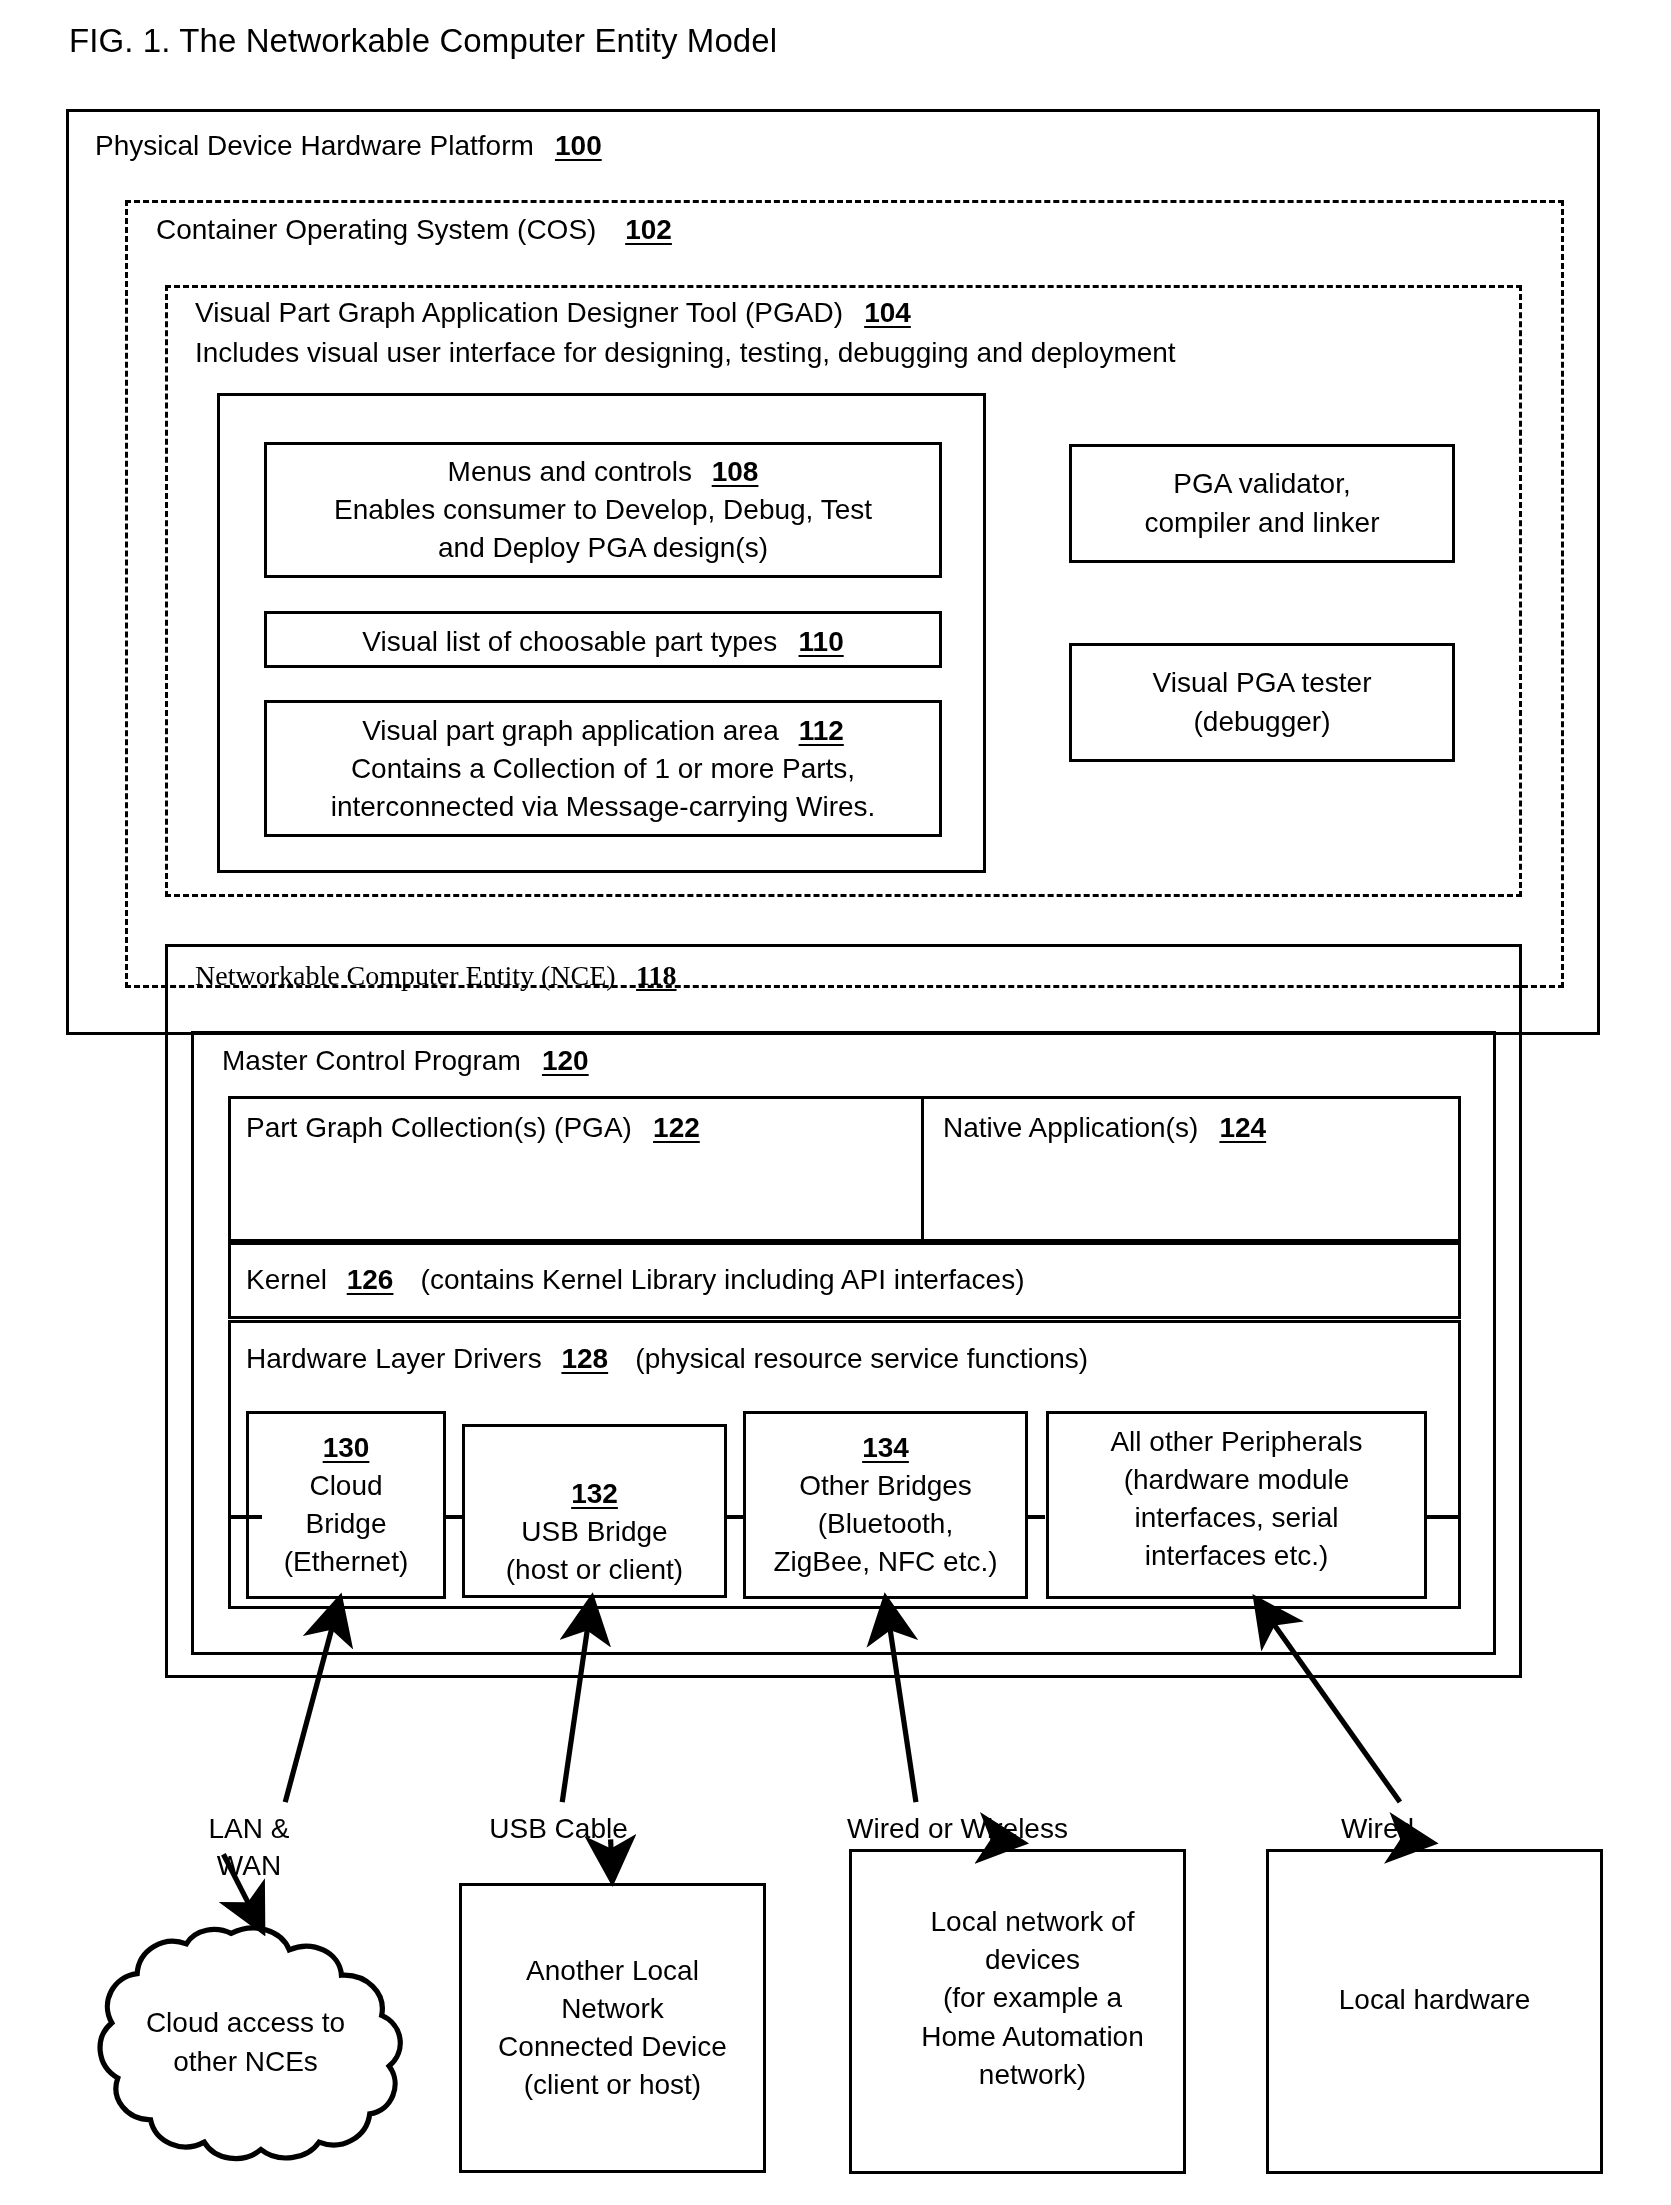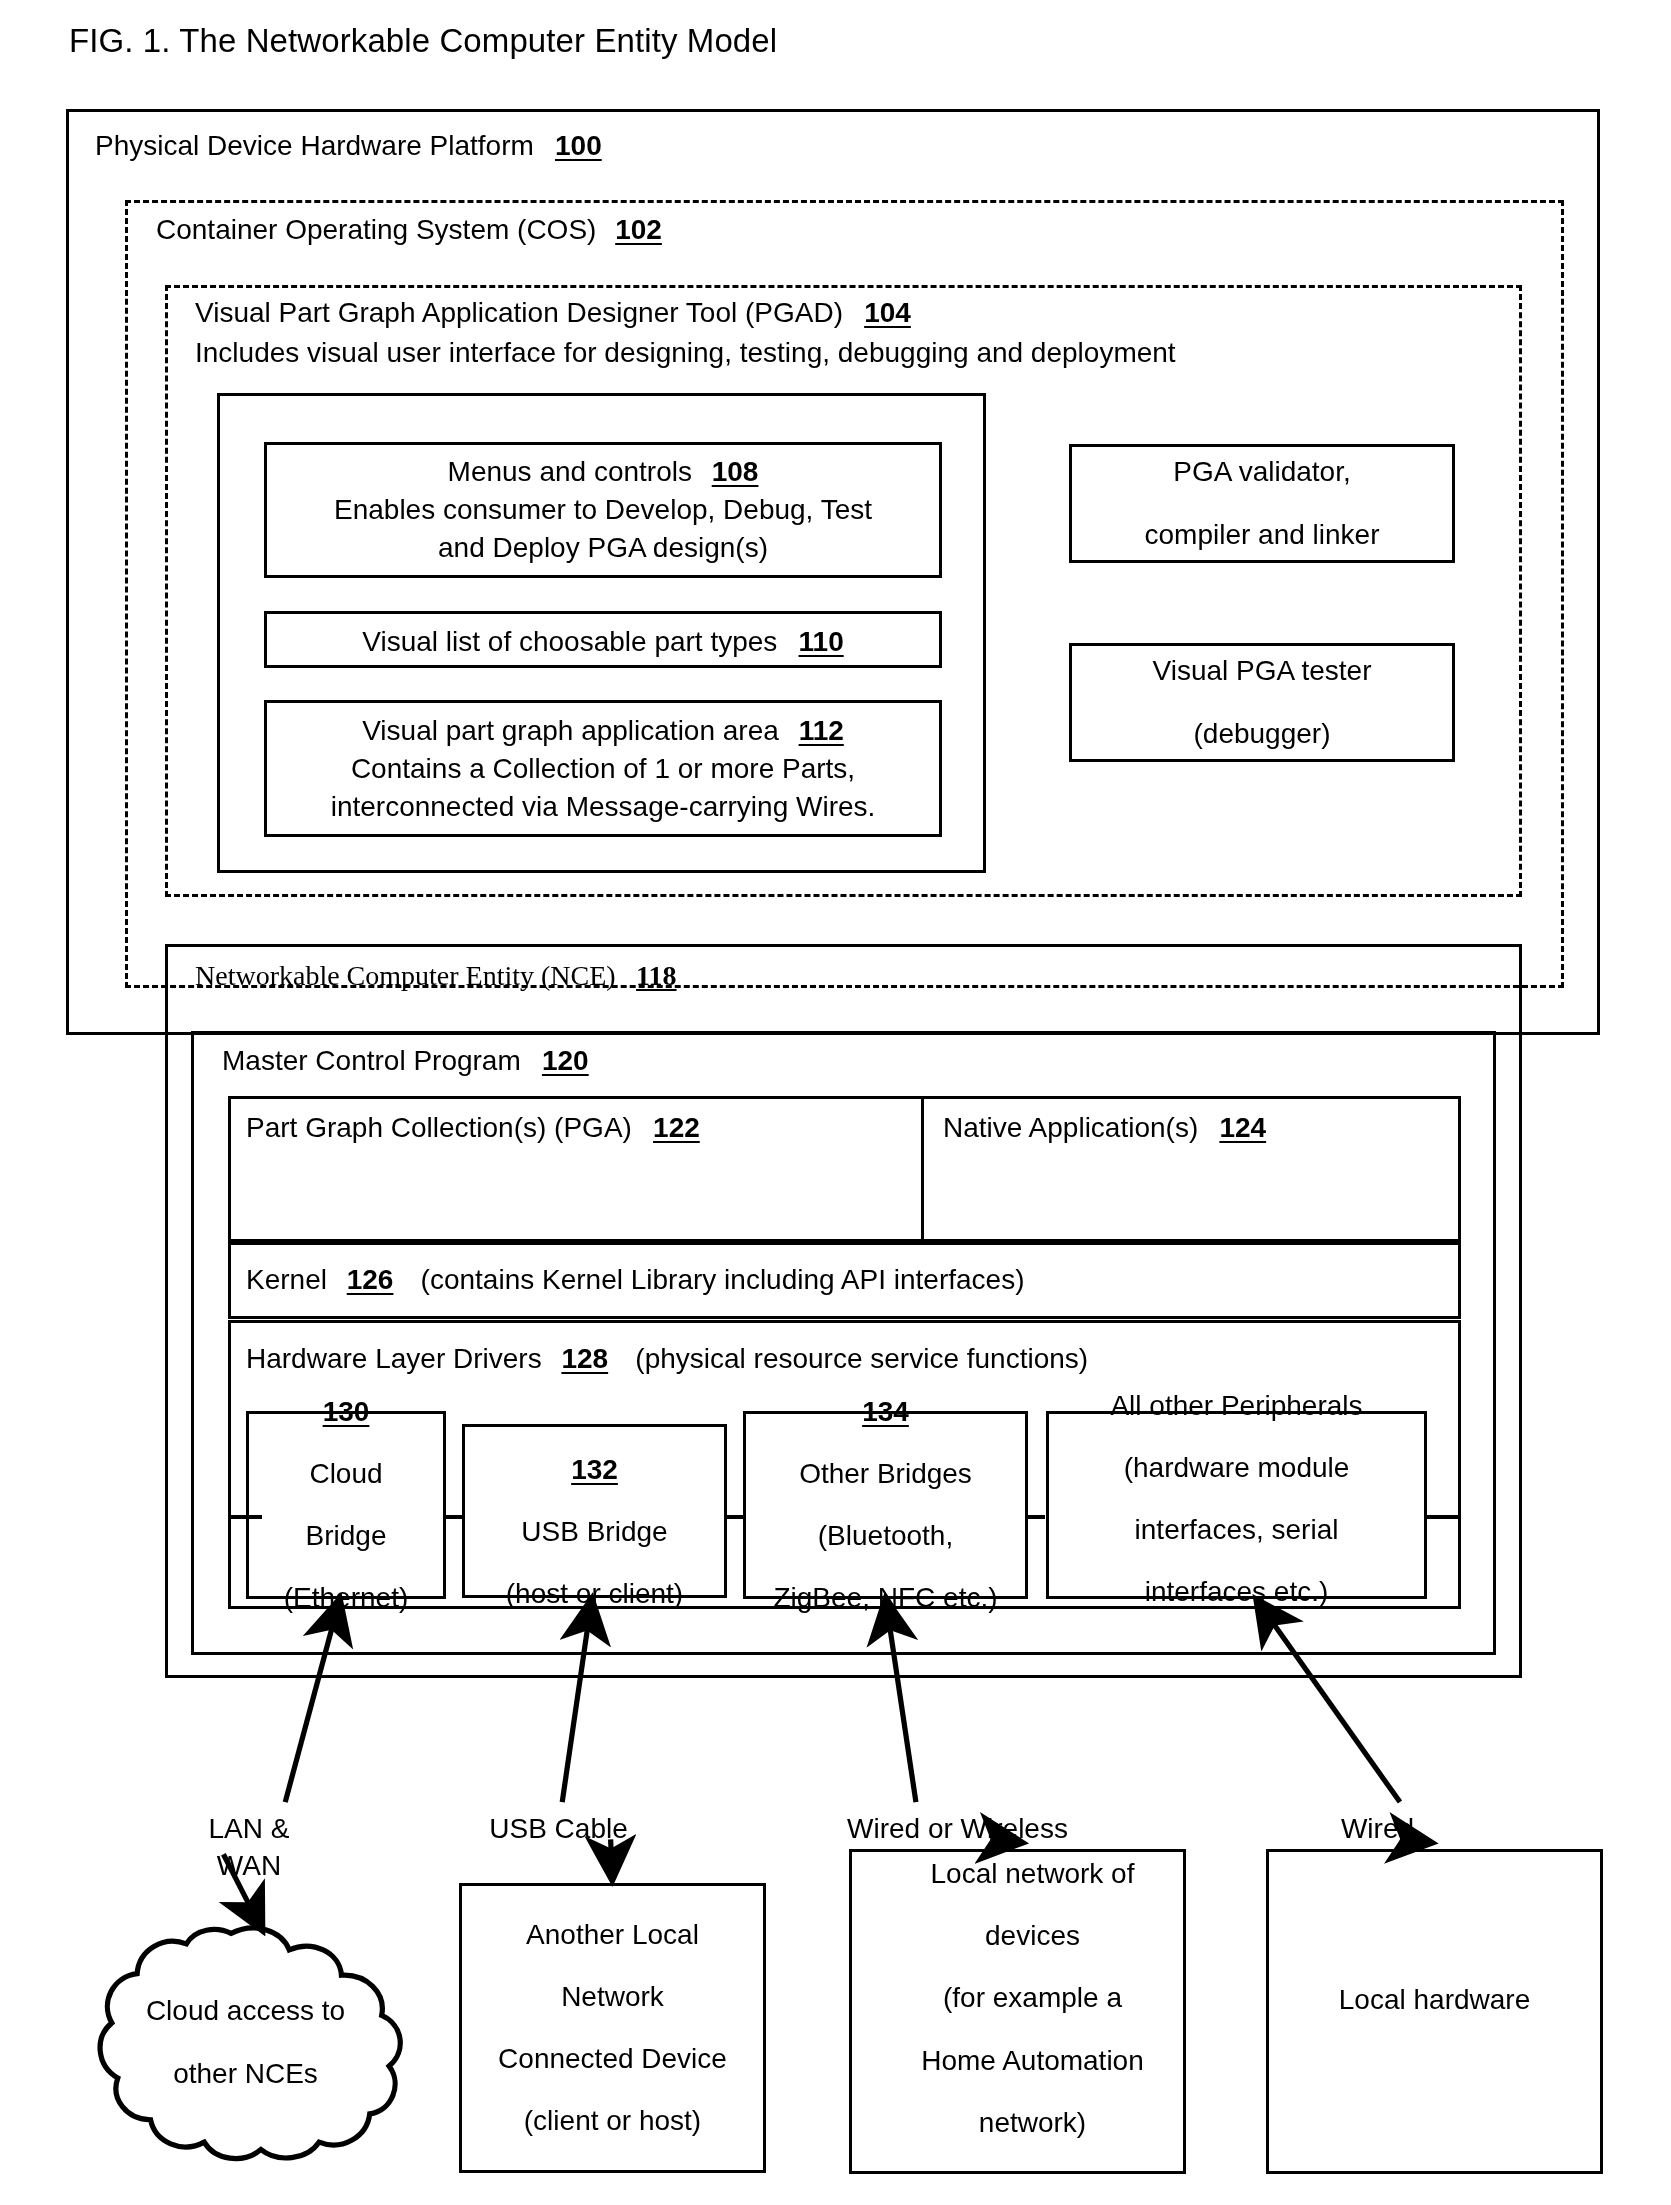--- a/index.html
+++ b/index.html
@@ -75,21 +75,20 @@
     left: 0; right: 0; top: 0; bottom: 0;
     display: flex;
     flex-direction: column;
     align-items: center;
     justify-content: center;
     text-align: center;
     font-size: 28px;
     line-height: 1.36;
     padding: 0 6px;
     box-sizing: border-box;
-    gap: 24px;
   }
 
   
   .connector {
     position: absolute;
     background: #000;
     height: 3.7px;
   }
 
   
@@ -110,21 +109,21 @@
 
   <div class="box solid" style="left:66px; top:109px; width:1534px; height:926px;"></div>
   <div class="label" style="left:95px; top:128px;">
     <span>Physical Device Hardware Platform</span>
     <span class="ref" style="margin-left:13.4px;">100</span>
   </div>
 
   <div class="box dashed" style="left:125px; top:200px; width:1439px; height:788px;"></div>
   <div class="label" style="left:156px; top:212px;">
     <span>Container Operating System  (COS)</span>
-    <span class="ref" style="margin-left:11px;">102</span>
+    <span class="ref" style="margin-left:21px;">102</span>
   </div>
 
   <div class="box dashed" style="left:165px; top:285px; width:1357px; height:612px;"></div>
   <div class="label" style="left:195px; top:295px;">
     <span>Visual Part Graph Application Designer Tool (PGAD)</span>
     <span class="ref" style="margin-left:13.4px;">104</span>
   </div>
   <div class="label" style="left:195px; top:335px;">Includes visual user interface for designing, testing, debugging and deployment</div>
 
   <div class="box solid" style="left:217px; top:393px; width:769px; height:480px;"></div>

